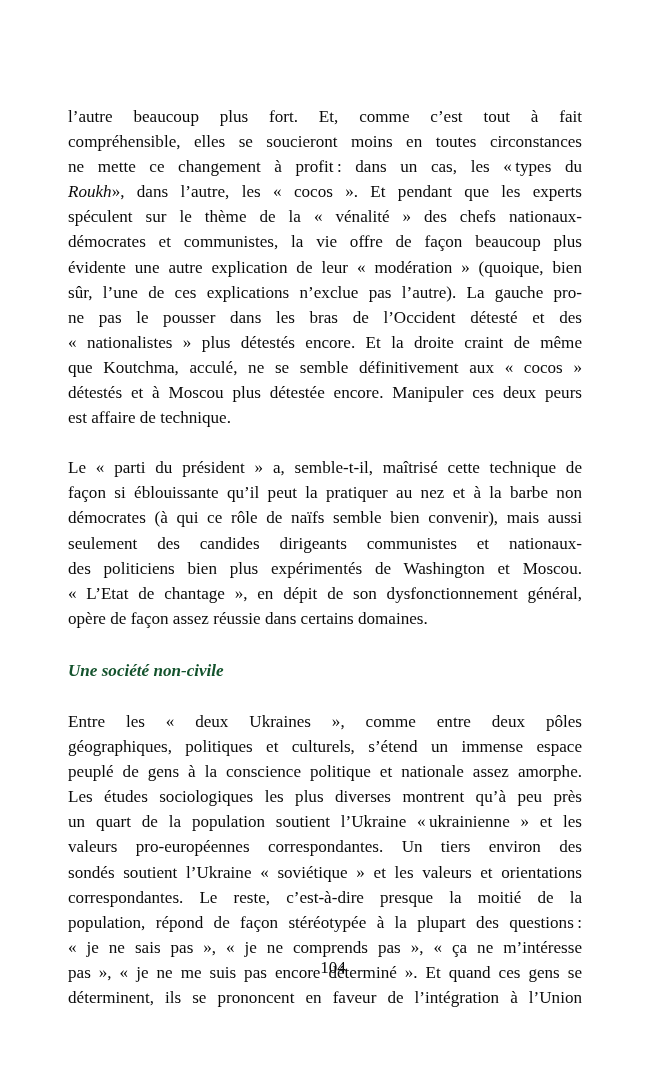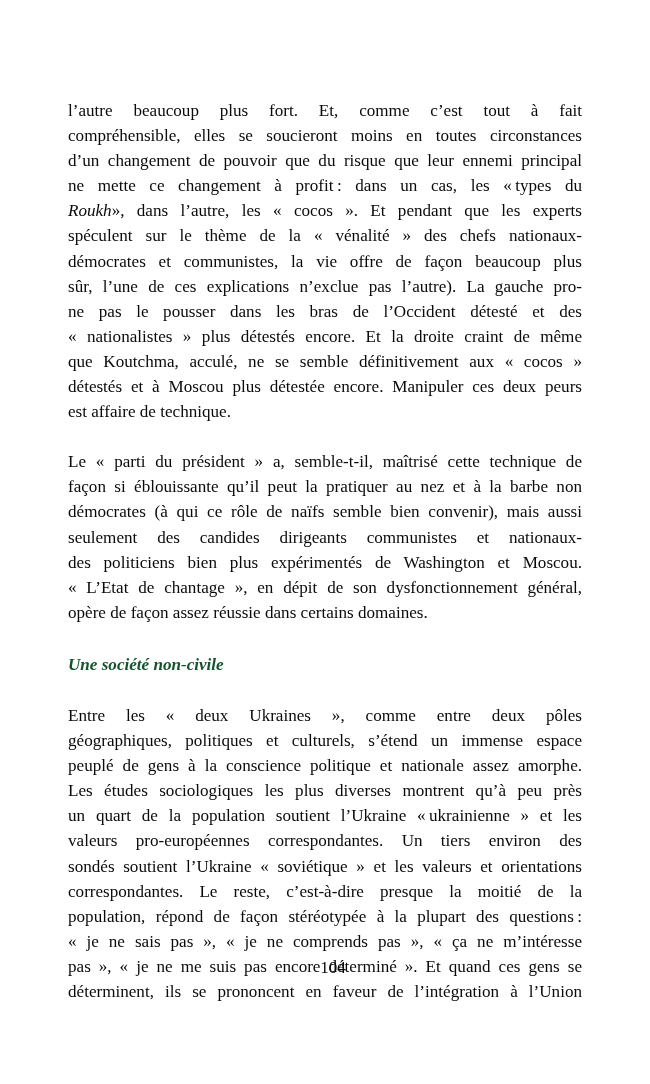--- a/index.html
+++ b/index.html
@@ -12,21 +12,21 @@
     width: 650px;
     height: 1084px;
     background: #ffffff;
     overflow: hidden;
     font-family: "Liberation Serif", "DejaVu Serif", serif;
     color: #000000;
   }
   .textblock {
     position: absolute;
     left: 68px;
-    top: 98px;
+    top: 104px;
     width: 514px;
   }
   .para {
     margin: 0;
     font-size: 17.1px;
     line-height: 25.1px;
     color: #0a0a0a;
     text-align: justify;
   }
   .para + .para {
@@ -69,25 +69,25 @@
 </head>
 <body>
 
 <div class="page">
 
   <div class="textblock">
 
     <p class="para">
       <span class="ln">l’autre beaucoup plus fort. Et, comme c’est tout à fait</span>
       <span class="ln">compréhensible, elles se soucieront moins en toutes circonstances</span>
-      <span class="ln">d’un changement de pouvoir que du risque que leur ennemi principal</span>
       <span class="ln">ne mette ce changement à profit : dans un cas, les « types du</span>
       <span class="ln"><i class="tit">Roukh</i><span>», dans l’autre, les « cocos ». Et pendant que les experts</span></span>
       <span class="ln">spéculent sur le thème de la « vénalité » des chefs nationaux-</span>
       <span class="ln">démocrates et communistes, la vie offre de façon beaucoup plus</span>
+      <span class="ln">évidente une autre explication de leur « modération » (quoique, bien</span>
       <span class="ln">sûr, l’une de ces explications n’exclue pas l’autre). La gauche pro-</span>
       <span class="ln">ne pas le pousser dans les bras de l’Occident détesté et des</span>
       <span class="ln">« nationalistes » plus détestés encore. Et la droite craint de même</span>
       <span class="ln">que Koutchma, acculé, ne se semble définitivement aux « cocos »</span>
       <span class="ln">détestés et à Moscou plus détestée encore. Manipuler ces deux peurs</span>
       <span class="ln last">est affaire de technique.</span>
     </p>
 
     <p class="para">
       <span class="ln">Le « parti du président » a, semble-t-il, maîtrisé cette technique de</span>

